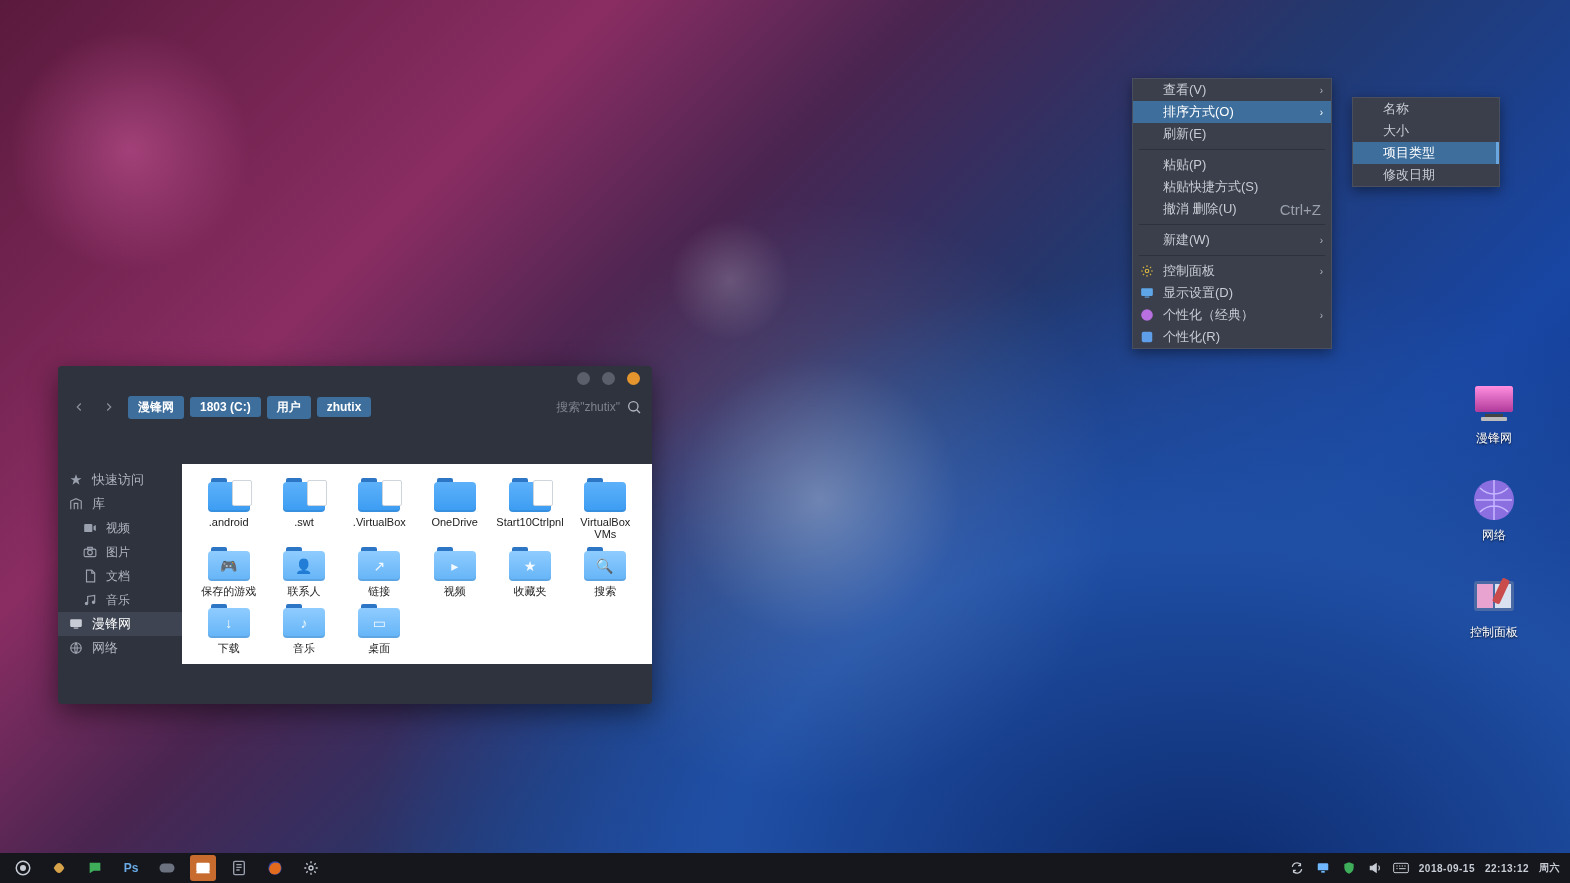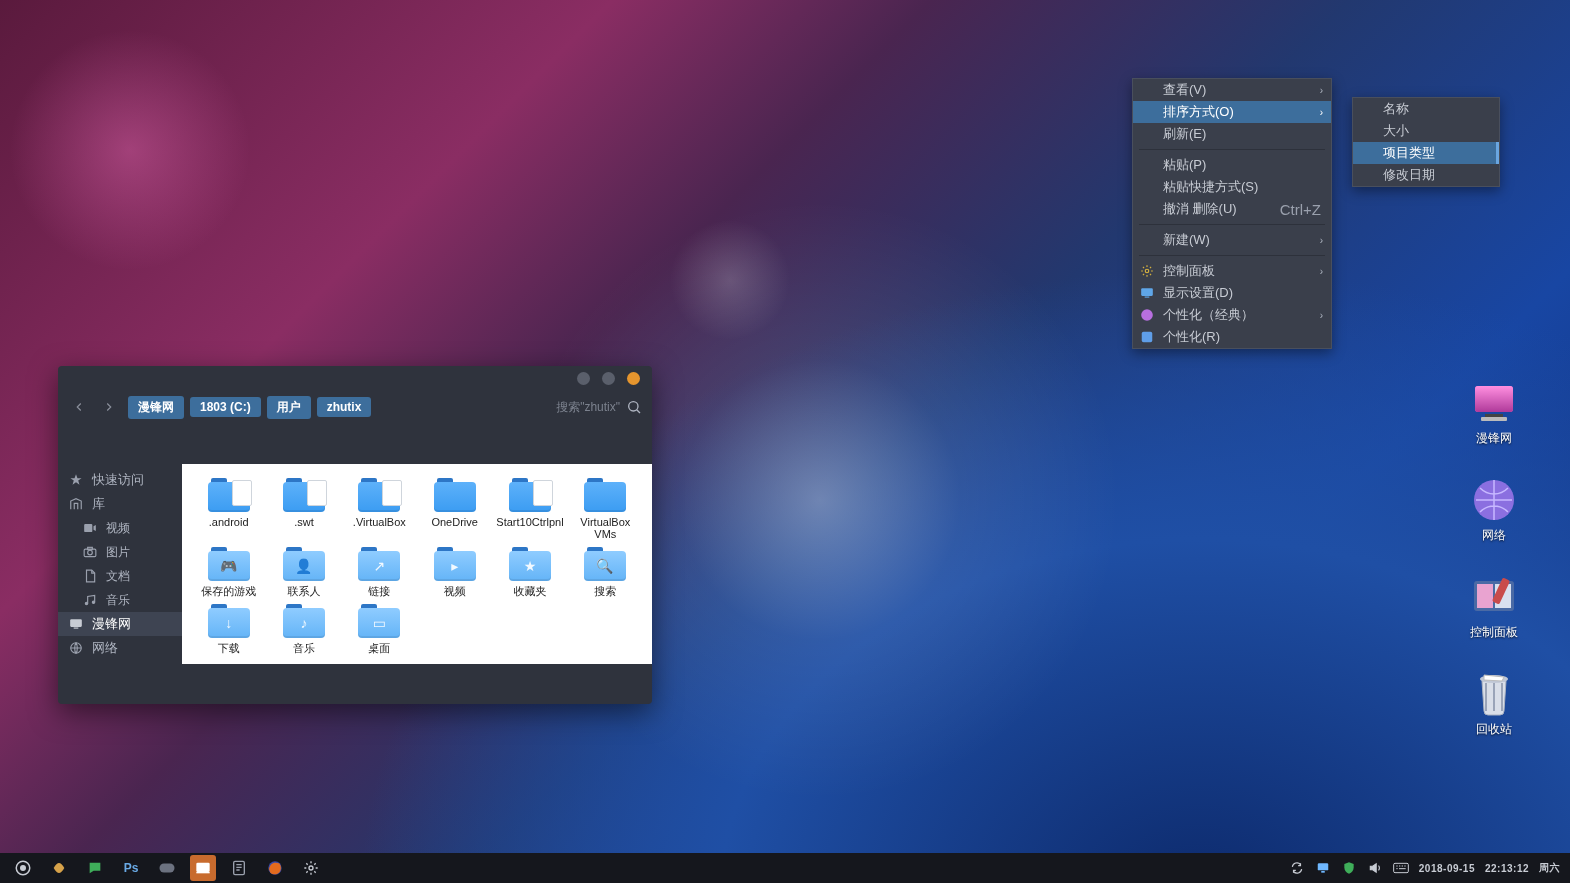--- a/index.html
+++ b/index.html
@@ -115,31 +115,20 @@
       <div class="desk-icon-img">
         <svg width="46" height="46" viewBox="0 0 46 46">
             <rect x="3" y="7" width="40" height="30" rx="3" fill="#4a6aa5"></rect>
             <rect x="6" y="10" width="16" height="24" fill="#e9a3d0"></rect>
             <rect x="24" y="10" width="16" height="24" fill="#d9e0ef"></rect>
             <rect x="26" y="4" width="8" height="26" rx="2" fill="#c94b4b" transform="rotate(25 30 17)"></rect>
           </svg>
       </div>
       <span class="desk-icon-label">控制面板</span>
     </div>
-    <div class="desk-icon">
-      <div class="desk-icon-img">
-        <svg width="40" height="46" viewBox="0 0 40 46">
-            <path d="M8 10h24l-2 30a4 4 0 0 1-4 4H14a4 4 0 0 1-4-4z" fill="#d9dee8" stroke="#aab2c2"></path>
-            <path d="M12 12v28M20 12v28M28 12v28" stroke="#9aa4b8" stroke-width="2"></path>
-            <ellipse cx="20" cy="8" rx="14" ry="4" fill="#c0c7d6"></ellipse>
-            <path d="M10 4l20 2-2 4-18-1z" fill="#fff" stroke="#bbb"></path>
-          </svg>
-      </div>
-      <span class="desk-icon-label">回收站</span>
-    </div>
   </div>
 
   <div class="ctx" style="left:1132px; top:78px; width:200px;">
     <div id="ctx-main">
         <div class="ctx-row">
           <span>查看(V)</span>
           <span class="ctx-chevron">›</span>
         </div>
         <div class="ctx-row hl">
           <span>排序方式(O)</span>

